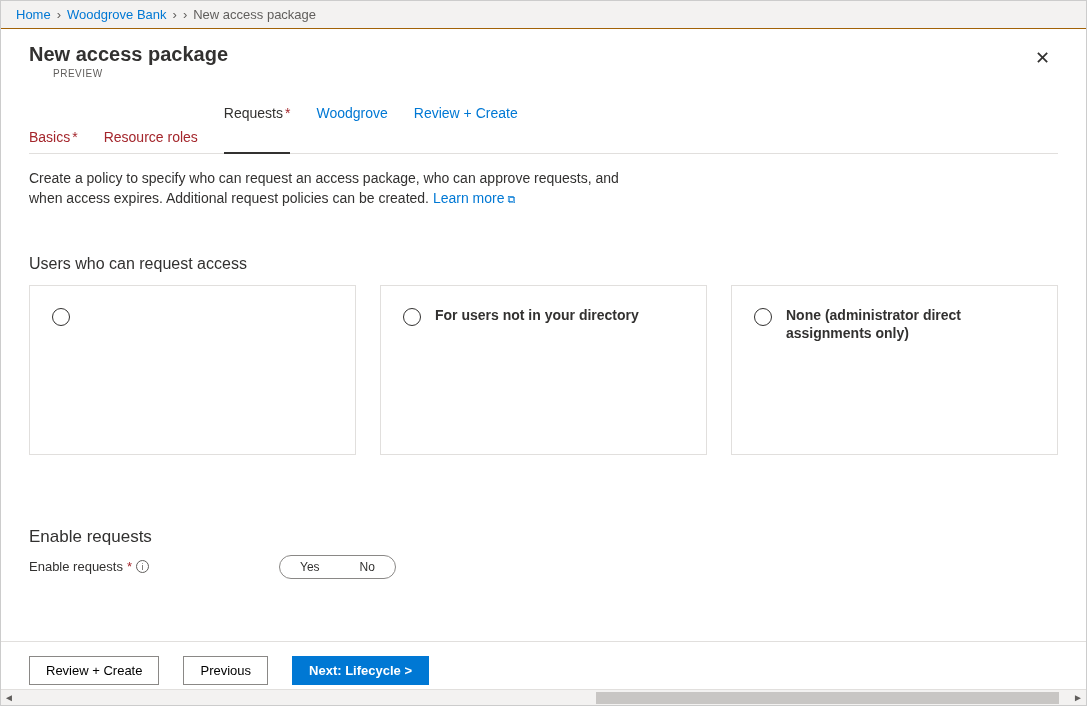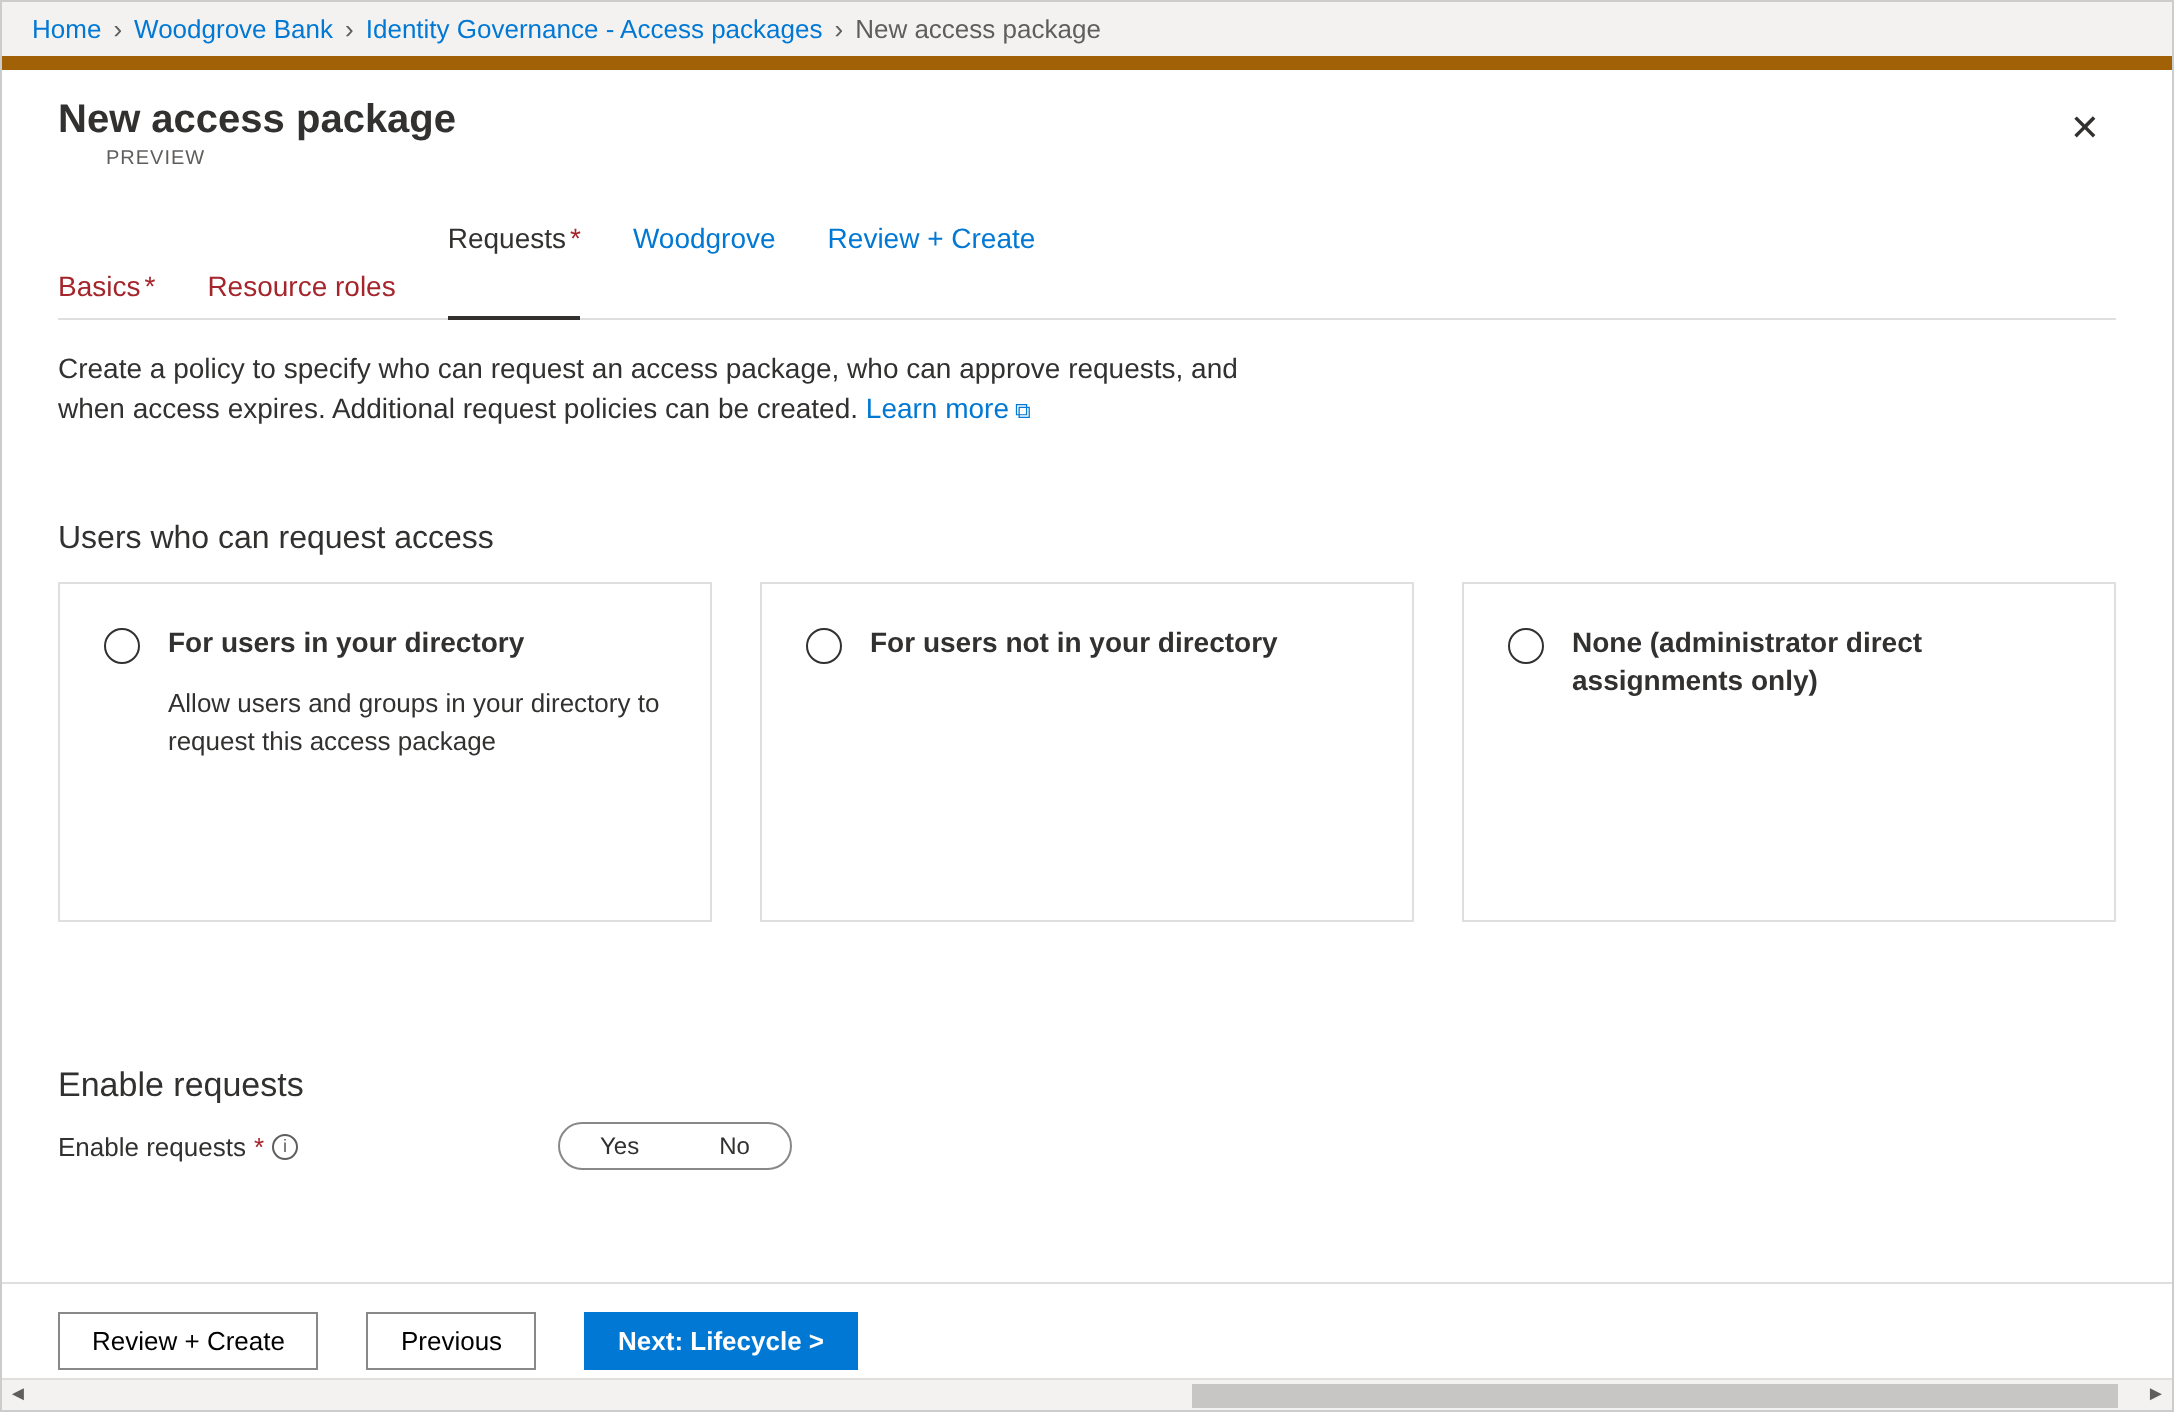--- a/index.html
+++ b/index.html
@@ -10,21 +10,21 @@
       background: #fff;
       width: 1087px;
       height: 706px;
       overflow: hidden;
       position: relative;
       border: 1px solid #ccc;
     }
     .breadcrumb {
       background: #f3f2f1;
       padding: 6px 15px;
-      border-bottom: 7px solid #a16207;
+      border-bottom: 1px solid #a16207;
       font-size: 13px;
       display: flex;
       align-items: center;
       gap: 6px;
     }
     .breadcrumb a { color: #0078d4; text-decoration: none; cursor: pointer; }
     .breadcrumb .sep { color: #605e5c; }
     .breadcrumb .current { color: #605e5c; }
     .header {
       display: flex;
@@ -154,21 +154,20 @@
     .hscroll .thumb { position:absolute; left:55%; width:44%; top:1px; bottom:1px; background:#c8c6c4; }
   </style>
 </head>
 <body>
 
 <div class="breadcrumb">
   <a>Home</a>
   <span class="sep">›</span>
   <a>Woodgrove Bank</a>
   <span class="sep">›</span>
-  <a>Identity Governance - Access packages</a>
   <span class="sep">›</span>
   <span class="current">New access package</span>
 </div>
 
 <div class="header">
   <div>
     <h1>New access package</h1>
     <div class="preview">PREVIEW</div>
   </div>
   <button class="close-btn">
@@ -187,24 +186,20 @@
 <div class="description">
   <span>Create a policy to specify who can request an access package, who can approve requests, and when access expires. Additional request policies can be created.</span>
   <a href="#"><span>Learn more</span><span class="ext-icon">⧉</span></a>
 </div>
 
 <div class="section-title">Users who can request access</div>
 
 <div class="cards">
   <div class="card">
     <div class="radio"></div>
-    <div class="card-body">
-      <h3>For users in your directory</h3>
-      <p>Allow users and groups in your directory to request this access package</p>
-    </div>
   </div>
   <div class="card">
     <div class="radio"></div>
     <div class="card-body">
       <h3>For users not in your directory</h3>
     </div>
   </div>
   <div class="card">
     <div class="radio"></div>
     <div class="card-body">

